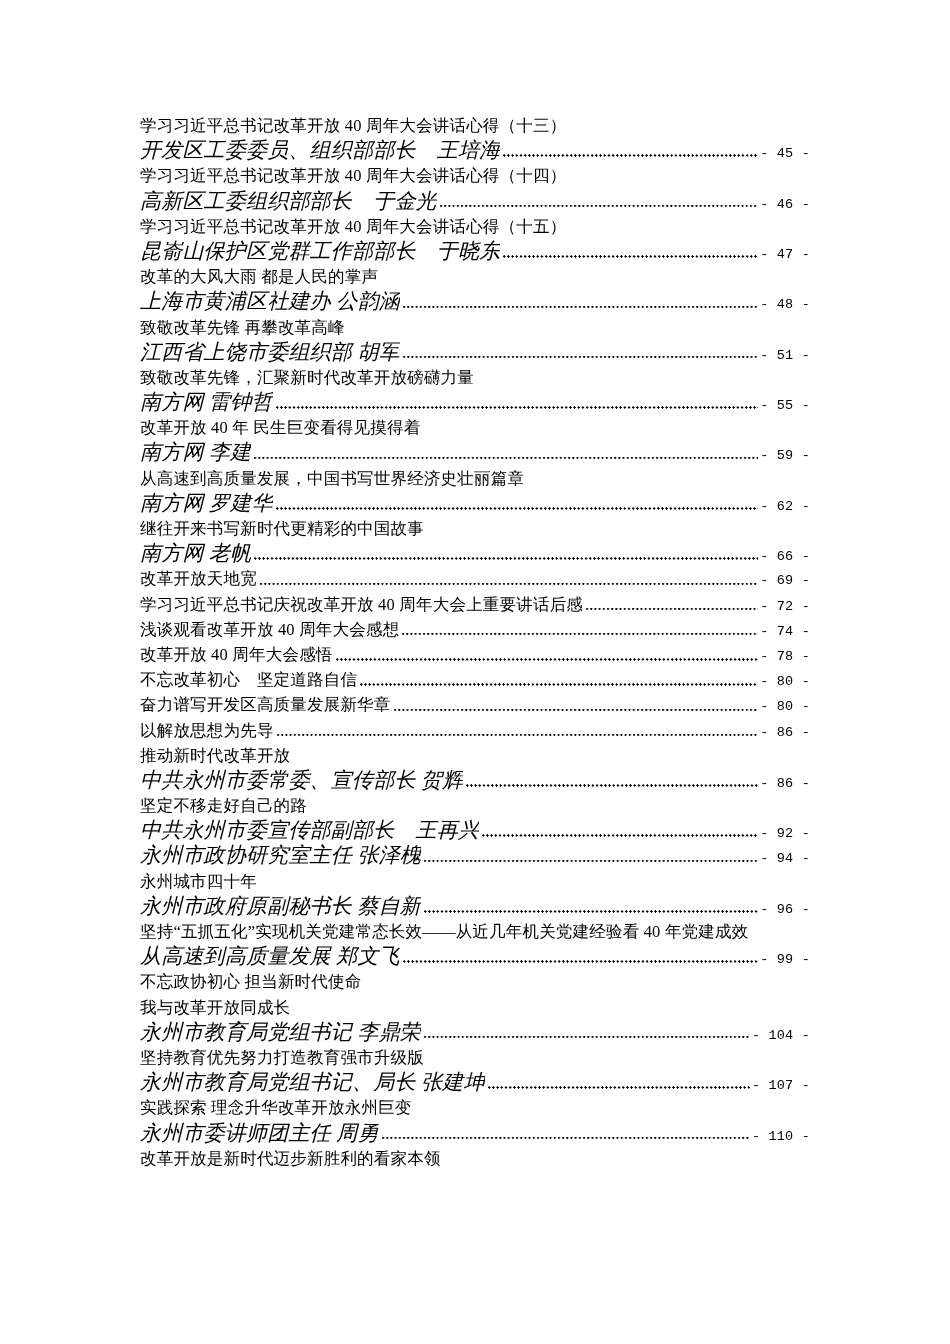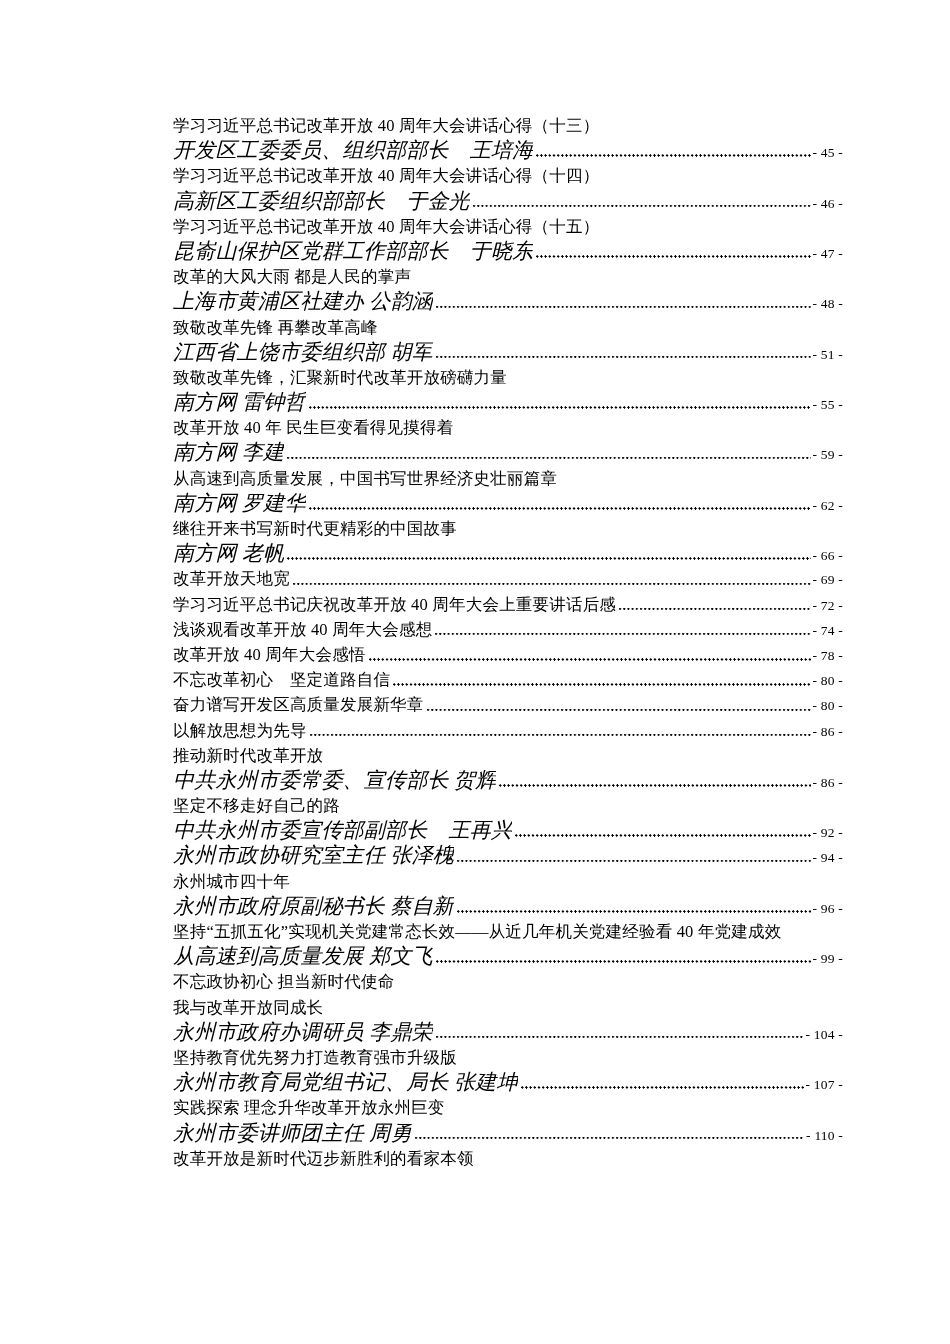--- a/index.html
+++ b/index.html
@@ -12,21 +12,20 @@
     position: relative;
     width: 950px;
     height: 1344px;
     background: #ffffff;
     box-sizing: border-box;
     padding: 113px 140px 0 140px;
     color: #000000;
   }
   .toc-list {
     width: 670px;
-    margin-left: 33px;
   }
   .toc-row {
     display: flex;
     align-items: baseline;
     height: 25.2px;
     line-height: 25.2px;
     white-space: pre;
   }
   .toc-row.title .toc-text {
     font-family: "Liberation Serif", "DejaVu Serif", serif;
@@ -48,21 +47,21 @@
     flex: 1 1 auto;
     align-self: flex-end;
     height: 2.5px;
     margin: 0 2px 6.5px 3px;
     background-image: radial-gradient(circle at 1.2px 1.2px, #000 0.95px, rgba(0,0,0,0) 1.15px);
     background-size: 4.2px 2.5px;
     background-repeat: repeat-x;
   }
   .page-num {
     flex: 0 0 auto;
-    font-family: Liberation Serif, serif;
+    font-family: Liberation Mono, monospace;
     font-size: 13.5px;
     letter-spacing: 0.2px;
   }
 </style>
 </head>
 <body>
 
 <div class="page">
   <div class="toc-list">
       <div class="toc-row title"><span class="toc-text">学习习近平总书记改革开放 40 周年大会讲话心得（十三）</span></div>
@@ -94,20 +93,20 @@
       <div class="toc-row author"><span class="toc-text">中共永州市委常委、宣传部长 贺辉</span><span class="leader"></span><span class="page-num">- 86 -</span></div>
       <div class="toc-row title"><span class="toc-text">坚定不移走好自己的路</span></div>
       <div class="toc-row author"><span class="toc-text">中共永州市委宣传部副部长　王再兴</span><span class="leader"></span><span class="page-num">- 92 -</span></div>
       <div class="toc-row author"><span class="toc-text">永州市政协研究室主任 张泽槐</span><span class="leader"></span><span class="page-num">- 94 -</span></div>
       <div class="toc-row title"><span class="toc-text">永州城市四十年</span></div>
       <div class="toc-row author"><span class="toc-text">永州市政府原副秘书长 蔡自新</span><span class="leader"></span><span class="page-num">- 96 -</span></div>
       <div class="toc-row title"><span class="toc-text">坚持“五抓五化”实现机关党建常态长效——从近几年机关党建经验看 40 年党建成效</span></div>
       <div class="toc-row author"><span class="toc-text">从高速到高质量发展 郑文飞</span><span class="leader"></span><span class="page-num">- 99 -</span></div>
       <div class="toc-row title"><span class="toc-text">不忘政协初心 担当新时代使命</span></div>
       <div class="toc-row title"><span class="toc-text">我与改革开放同成长</span></div>
-      <div class="toc-row author"><span class="toc-text">永州市政府办调研员 李鼎荣</span><span class="leader"></span><span class="page-num">- 104 -</span></div>
+      <div class="toc-row author"><span class="toc-text">永州市教育局党组书记 李鼎荣</span><span class="leader"></span><span class="page-num">- 104 -</span></div>
       <div class="toc-row title"><span class="toc-text">坚持教育优先努力打造教育强市升级版</span></div>
       <div class="toc-row author"><span class="toc-text">永州市教育局党组书记、局长 张建坤</span><span class="leader"></span><span class="page-num">- 107 -</span></div>
       <div class="toc-row title"><span class="toc-text">实践探索 理念升华改革开放永州巨变</span></div>
       <div class="toc-row author"><span class="toc-text">永州市委讲师团主任 周勇</span><span class="leader"></span><span class="page-num">- 110 -</span></div>
       <div class="toc-row title"><span class="toc-text">改革开放是新时代迈步新胜利的看家本领</span></div>
     </div>
 </div>
 
 </body></html>

